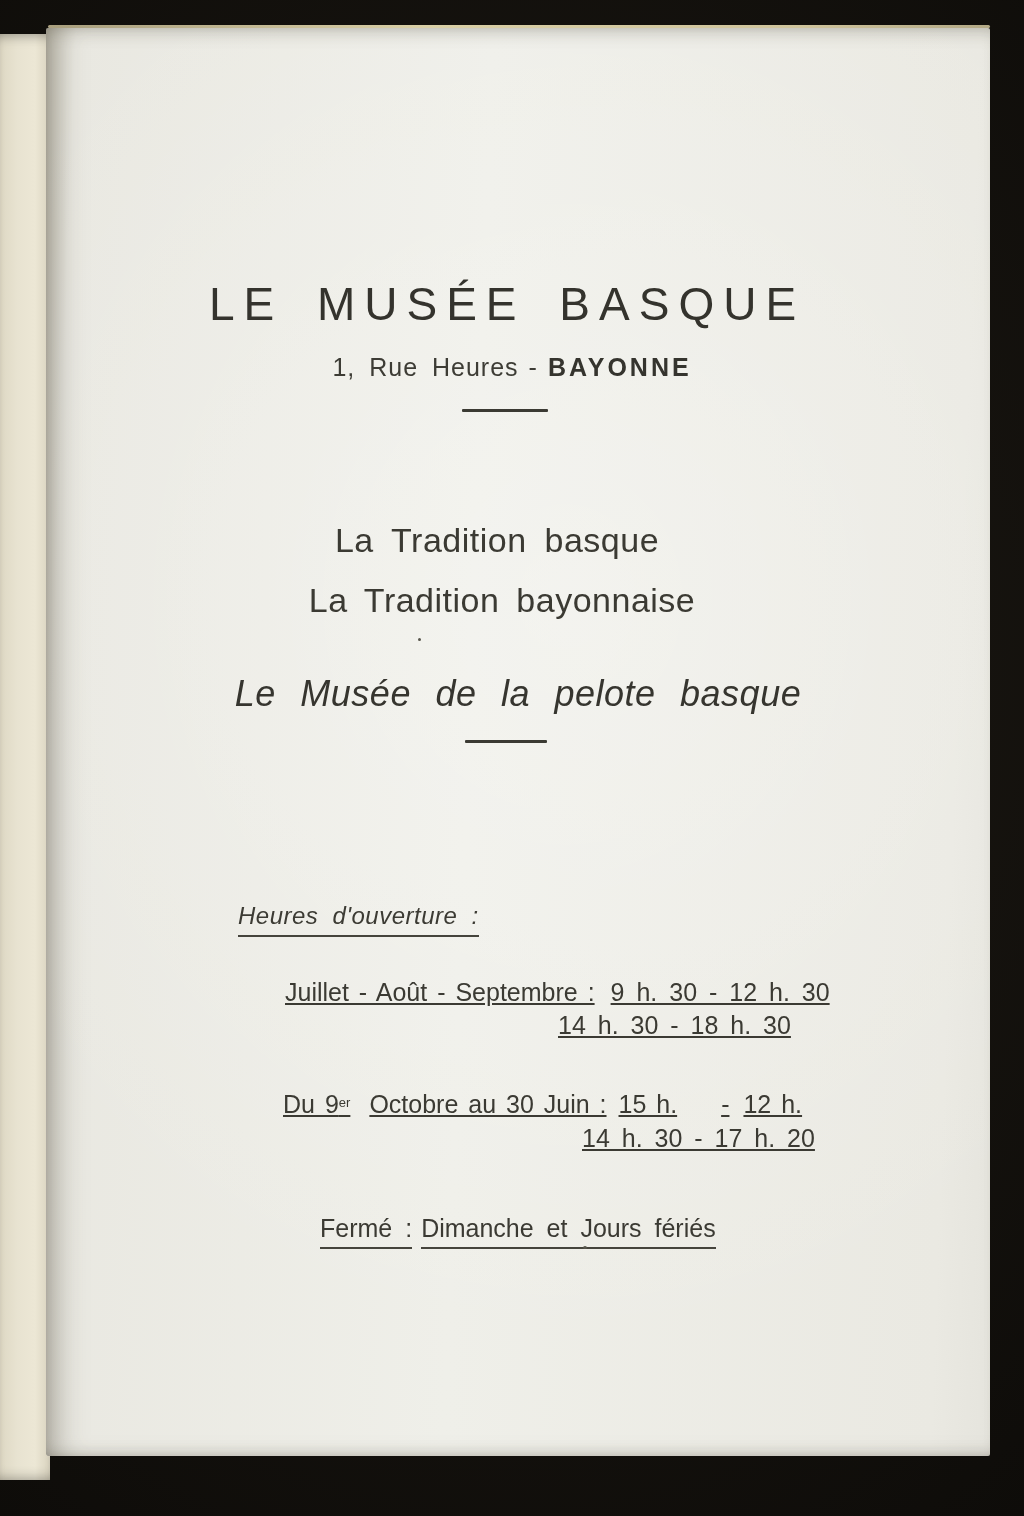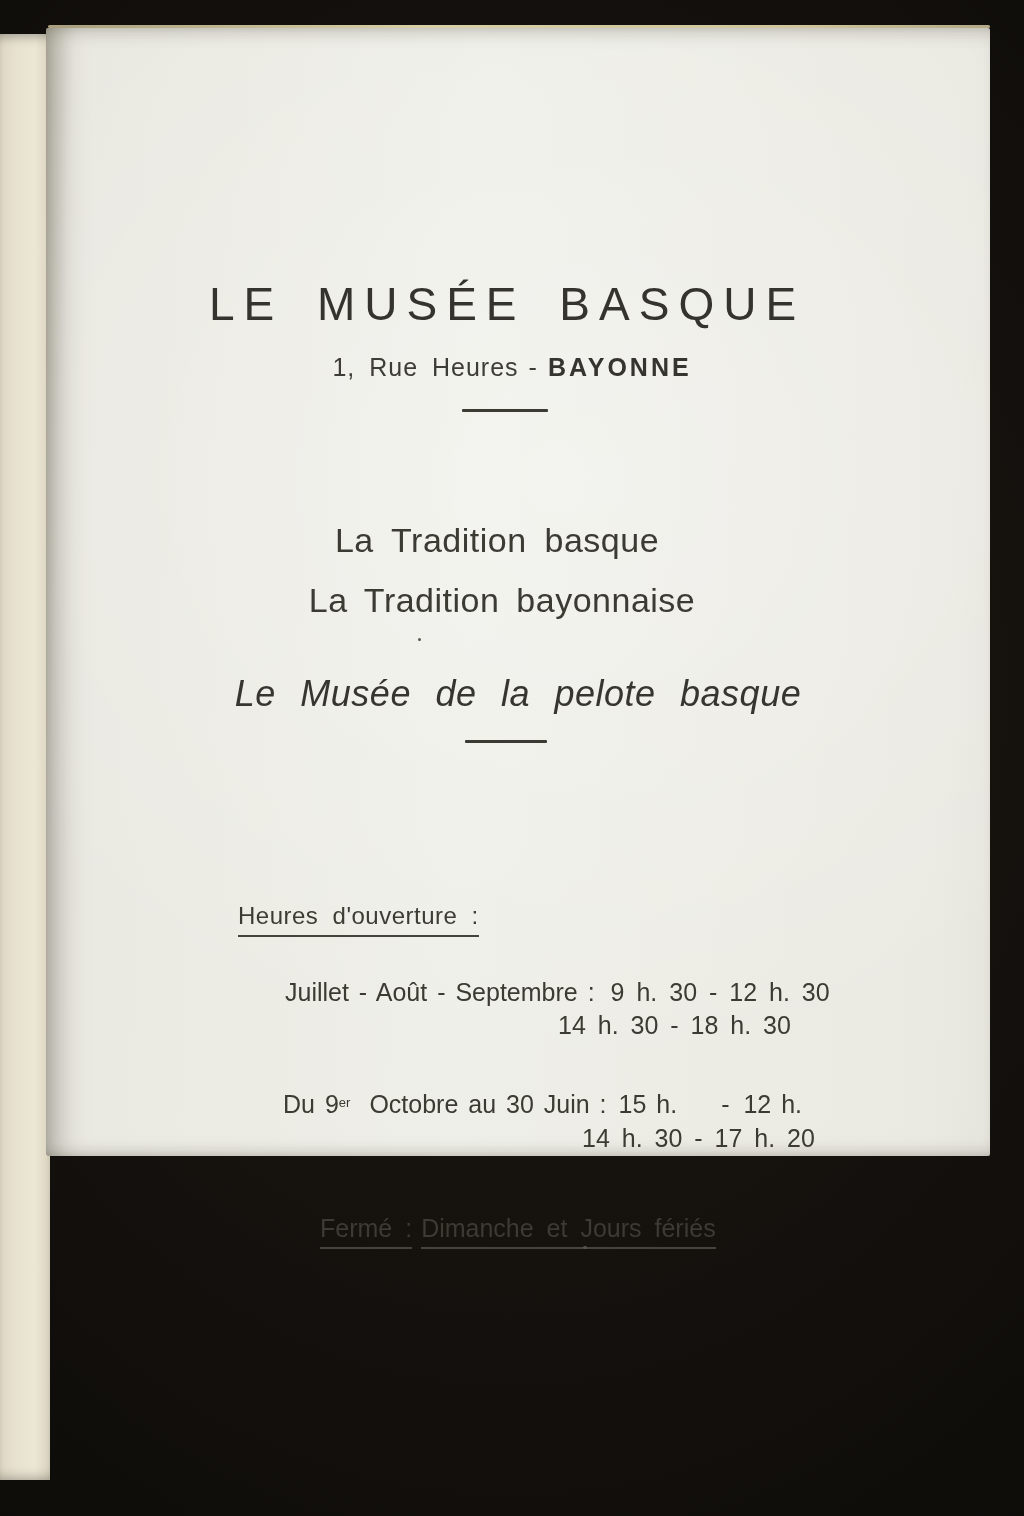--- a/index.html
+++ b/index.html
@@ -11,21 +11,21 @@
     font-family:"Liberation Sans", sans-serif;
   }
   
   .page-under{
     position:absolute;left:0;top:34px;width:50px;height:1446px;
     background:linear-gradient(90deg,#ded8c4 0%,#e8e3d1 35%,#ece7d5 70%,#d9d3bf 100%);
     box-shadow:inset 0 10px 12px -8px rgba(0,0,0,0.35), inset 0 -10px 12px -8px rgba(0,0,0,0.3);
   }
   
   .page{
-    position:absolute;left:46px;top:28px;width:944px;height:1128px;
+    position:absolute;left:46px;top:28px;width:944px;height:1428px;
     background:
       radial-gradient(120% 90% at 55% 40%, rgba(255,255,255,0.30), rgba(255,255,255,0) 60%),
       linear-gradient(92deg,#d9d7cc 0%,#e9e8e1 3%,#efefe9 45%,#eae9e2 94%,#e5e4dd 100%);
     background-color:#ebeae3;
     box-shadow:
       inset 24px 0 34px -20px rgba(70,62,45,0.55),
       inset 0 14px 18px -14px rgba(90,85,70,0.35),
       inset 0 -10px 16px -12px rgba(80,75,60,0.4);
     border-radius:2px;
   }
@@ -55,25 +55,25 @@
 
   .trad{font-size:34px;color:#3b3a33;word-spacing:8px;letter-spacing:0.5px;}
   .trad-1{top:495px;transform:translateX(-21px);}
   .trad-2{top:555px;transform:translateX(-16px);word-spacing:7px;}
   .tagline{
     top:648px;font-size:36px;font-style:italic;font-weight:500;color:#36352f;
     word-spacing:14px;letter-spacing:0.5px;
   }
 
   .hours-heading{
-    left:192px;top:876px;font-size:24px;color:#3c3b34;
+    left:192px;top:876px;font-size:24px;font-style:italic;color:#3c3b34;
     word-spacing:7px;letter-spacing:0.5px;
     border-bottom:2px solid #45443c;padding-bottom:7px;
   }
-  .hours-line{font-size:25px;color:#3b3a33;font-weight:500;word-spacing:3px;}
+  .hours-line{font-size:25px;color:#3b3a33;font-weight:500;word-spacing:3px;text-decoration:underline;}
   .summer-1{left:239px;top:952px;}
   .summer-1 .times{margin-left:16px;word-spacing:5px;}
   .summer-2{left:512px;top:985px;word-spacing:5px;}
   .winter-1{left:237px;top:1064px;}
   .winter-1 sup{font-size:13px;vertical-align:6px;letter-spacing:0;}
   .winter-1 .suffix{margin-left:19px;}
   .winter-1 .open{margin-left:12px;}
   .winter-1 .dash{margin-left:44px;}
   .winter-1 .close{margin-left:14px;}
   .winter-2{left:536px;top:1098px;word-spacing:5px;}

